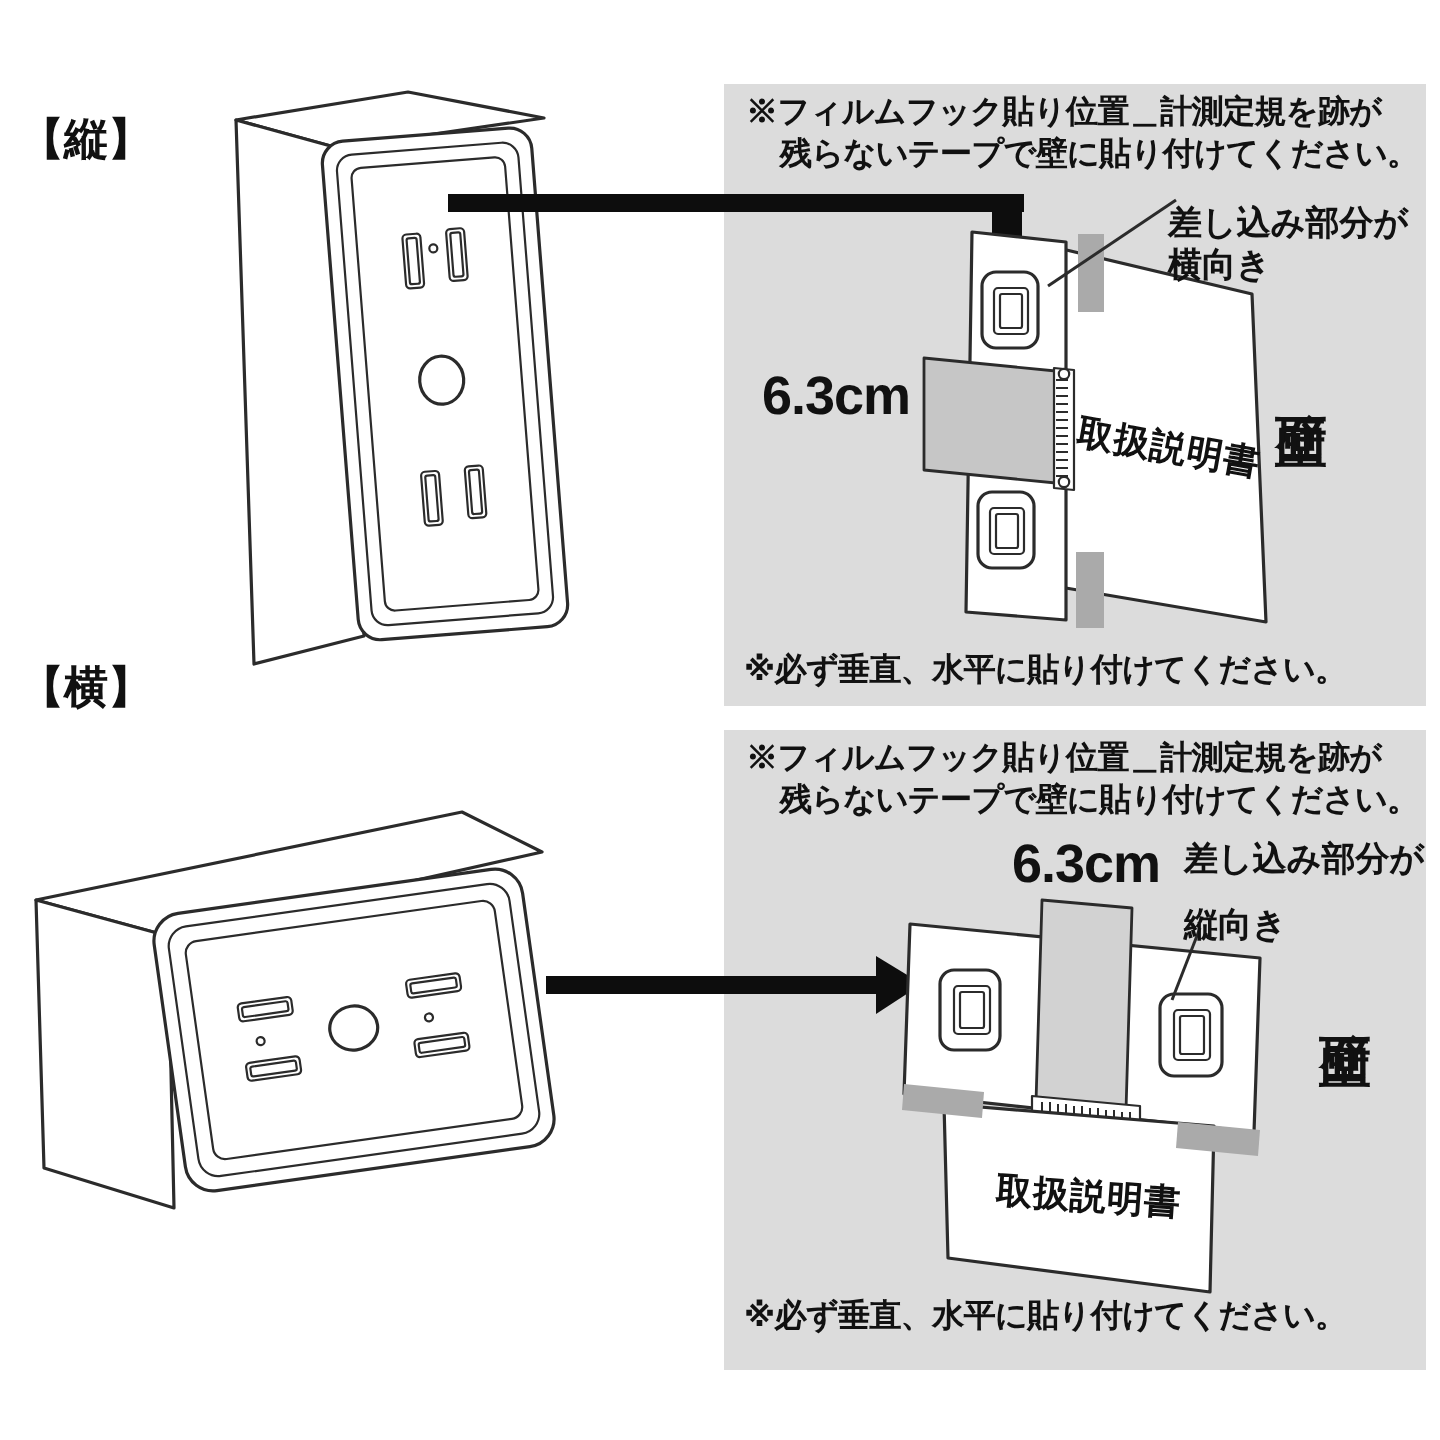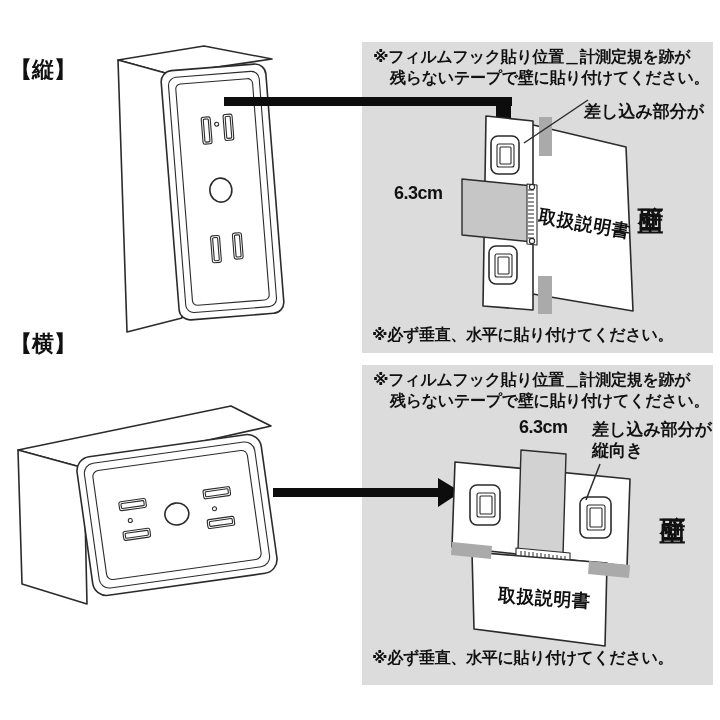--- a/index.html
+++ b/index.html
@@ -28,23 +28,23 @@
   .wh{fill:#ffffff;stroke:var(--line);stroke-width:1.6;stroke-linejoin:round;}
   .thin{stroke-width:1.1;}
   .gauge{fill:var(--gauge);stroke:var(--line);stroke-width:1.4;stroke-linejoin:round;}
   .gauge2{fill:var(--gauge-light);stroke:var(--line);stroke-width:1.4;stroke-linejoin:round;}
   .tape{fill:var(--tape);stroke:none;}
   .tick{stroke:var(--line);stroke-width:1;fill:none;}
   .ln{stroke:var(--line);stroke-width:1.5;}
   .arrow{fill:var(--arrow);stroke:none;}
 
   .section-label{font-size:22px;}
-  .heading{font-size:16px;line-height:21px;letter-spacing:-0.3px;}
+  .heading{font-size:16px;line-height:21px;letter-spacing:-0.3px;font-family:Liberation Serif, serif;}
   .heading .indent{padding-left:17px;display:block;}
-  .measure{font-size:18px;letter-spacing:-0.5px;margin-left:13px;}
+  .measure{font-size:27px;letter-spacing:-0.5px;}
   .callout{font-size:17px;line-height:21px;font-family:Liberation Serif, serif;}
   .wall{font-size:26px;writing-mode:vertical-rl;text-orientation:upright;letter-spacing:3px;line-height:28px;}
   .manual{font-size:18px;letter-spacing:0.5px;}
   .note{font-size:16px;letter-spacing:-0.3px;}
 </style>
 </head>
 <body>
 
 <div class="stage">
 
@@ -168,40 +168,41 @@
 
   <div class="txt heading" style="left:373px;top:46px;width:335px;">
     <span>※フィルムフック貼り位置＿計測定規を跡が</span>
     <span class="indent">残らないテープで壁に貼り付けてください。</span>
   </div>
 
   <div class="txt measure" style="left:381px;top:183px;">6.3cm</div>
 
   <div class="txt callout" style="left:584px;top:101px;">
     <span style="display:block;">差し込み部分が</span>
+    <span style="display:block;">横向き</span>
   </div>
 
   <div class="txt manual" style="left:541px;top:204px;transform:rotate(10deg);transform-origin:left top;">取扱説明書</div>
 
   <div class="txt wall" style="left:637px;top:185px;">壁面</div>
 
   <div class="txt note" style="left:372px;top:325px;">※必ず垂直、水平に貼り付けてください。</div>
 
   <div class="txt section-label" style="left:10px;top:329px;">【横】</div>
 
   <div class="txt heading" style="left:373px;top:369px;width:335px;">
     <span>※フィルムフック貼り位置＿計測定規を跡が</span>
     <span class="indent">残らないテープで壁に貼り付けてください。</span>
   </div>
 
   <div class="txt measure" style="left:506px;top:417px;">6.3cm</div>
 
   <div class="txt callout" style="left:592px;top:419px;">
     <span style="display:block;">差し込み部分が</span>
-    <span style="display:block;">縦向き</span>
+    <span style="display:block;margin-top:12px;">縦向き</span>
   </div>
 
   <div class="txt wall" style="left:659px;top:495px;">壁面</div>
 
   <div class="txt manual" style="left:499px;top:583px;transform:rotate(4deg);transform-origin:left top;">取扱説明書</div>
 
   <div class="txt note" style="left:372px;top:648px;">※必ず垂直、水平に貼り付けてください。</div>
 
 </div>
 

